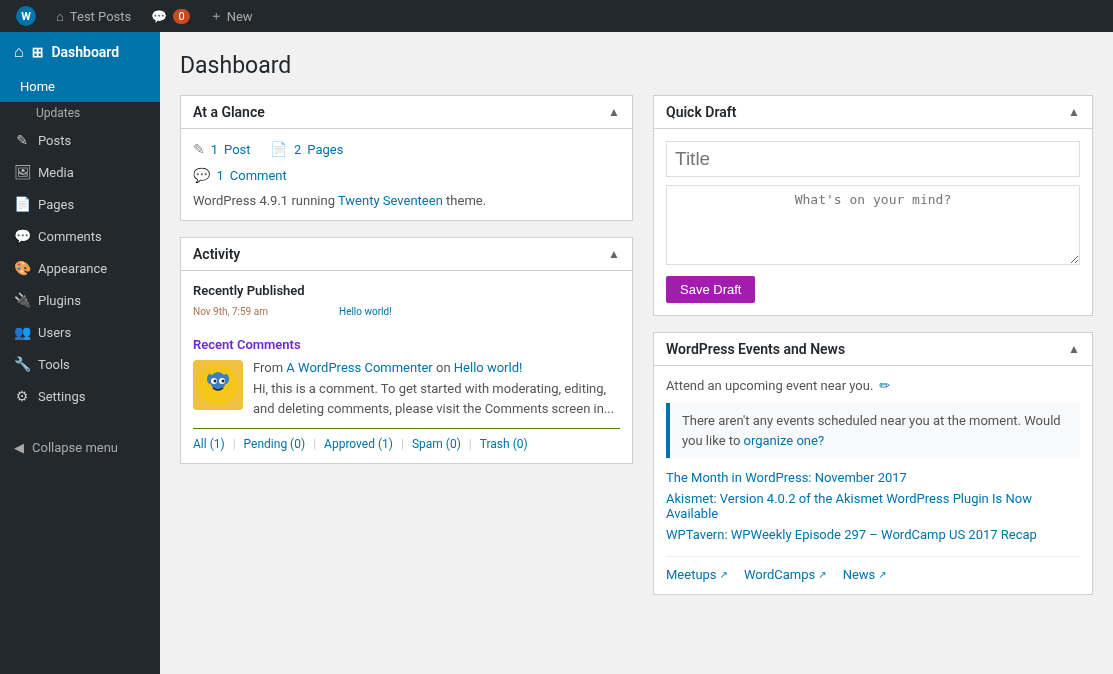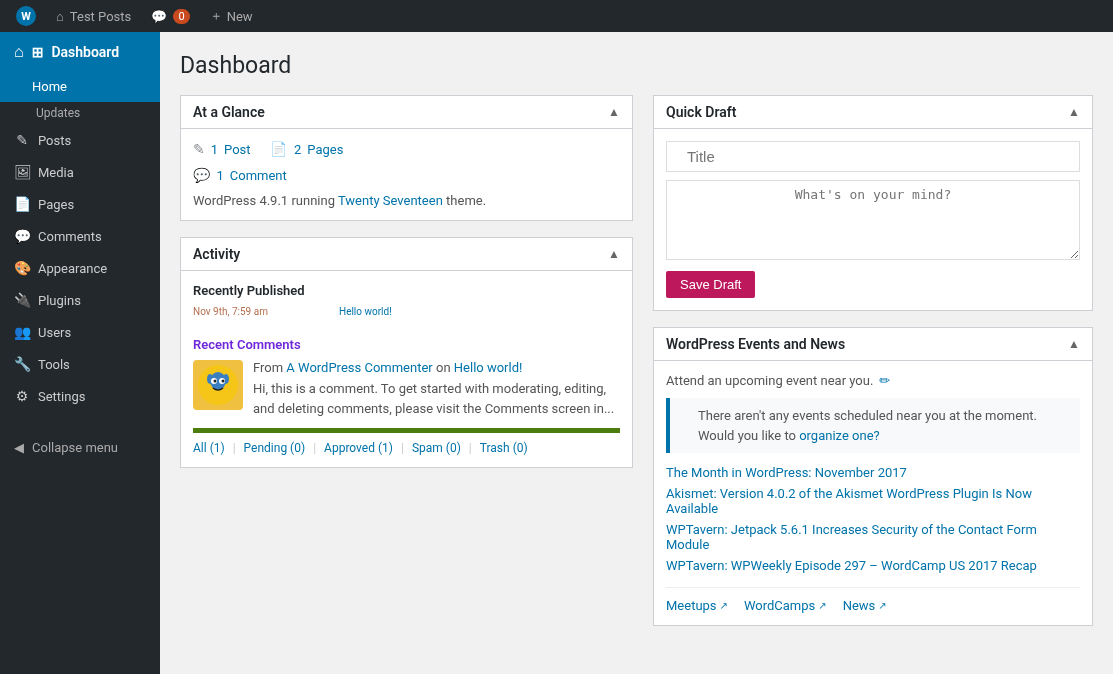--- a/index.html
+++ b/index.html
@@ -194,70 +194,70 @@
     .comment-body { font-size: 13px; color: #555; }
     .comment-body a { color: #0073aa; text-decoration: none; }
     .comment-body p { margin-top: 4px; line-height: 1.5; }
     .comment-footer {
       display: flex;
       gap: 8px;
       margin-top: 10px;
       font-size: 12px;
       color: #555;
       padding-top: 8px;
-      border-top: 5px solid #4d7c0f;
+      border-top: 1px solid #4d7c0f;
     }
     .comment-footer a { color: #0073aa; text-decoration: none; }
     .comment-footer span { color: #ccc; }
 
     
     .qd-input {
       width: 100%;
       border: 1px solid #ddd;
-      padding: 6px 20px;
-      font-size: 15px;
+      padding: 6px 8px;
+      font-size: 19px;
       color: #555;
       margin-bottom: 8px;
       outline: none;
     }
     .qd-textarea {
       width: 100%;
       border: 1px solid #ddd;
       padding: 6px 8px;
       font-size: 13px;
       color: #999;
       height: 80px;
       resize: vertical;
       outline: none;
       margin-bottom: 8px;
       text-align: center;
     }
     .qd-save-btn {
-      background: #be185d;
+      background: #a21caf;
       color: #fff;
       border: none;
       padding: 6px 14px;
       font-size: 13px;
       cursor: pointer;
       border-radius: 2px;
     }
 
     
     .events-attend {
       font-size: 13px;
       color: #555;
       margin-bottom: 10px;
       display: flex;
       align-items: center;
       gap: 6px;
     }
     .events-edit-icon { color: #0073aa; cursor: pointer; }
     .events-notice {
       border-left: 4px solid #0073aa;
-      padding: 8px 28px;
+      padding: 8px 12px;
       background: #f8f9fa;
       font-size: 13px;
       color: #555;
       margin-bottom: 12px;
       line-height: 1.5;
     }
     .events-notice a { color: #0073aa; text-decoration: none; }
     .news-list { list-style: none; margin-bottom: 14px; }
     .news-list li { margin-bottom: 6px; }
     .news-list a { color: #0073aa; text-decoration: none; font-size: 13px; }
@@ -317,21 +317,21 @@
   </div>
 </div>
 
 <div id="layout">
 
   <div id="sidebar">
     <div class="sidebar-home sidebar-active">
       <span>⊞</span>
       <span>Dashboard</span>
     </div>
-    <div class="sidebar-item sidebar-active" style="background:#0073aa;color:#fff;padding-left:24px;">
+    <div class="sidebar-item sidebar-active" style="background:#0073aa;color:#fff;padding-left:12px;">
       <span></span>
       <span>Home</span>
     </div>
     <div class="sidebar-updates">
       <span>Updates</span>
     </div>
     <div class="sidebar-item">
       <span class="sidebar-icon">✎</span>
       <span>Posts</span>
     </div>
@@ -488,21 +488,20 @@
               <div class="events-attend">
                 <span>Attend an upcoming event near you.</span>
                 <span class="events-edit-icon">✏</span>
               </div>
               <div class="events-notice">
                 <span>There aren't any events scheduled near you at the moment. Would you like to </span><a href="#">organize one?</a>
               </div>
               <ul class="news-list">
                 <li><a href="#">The Month in WordPress: November 2017</a></li>
                 <li><a href="#">Akismet: Version 4.0.2 of the Akismet WordPress Plugin Is Now Available</a></li>
-                <li><a href="#">WPTavern: Jetpack 5.6.1 Increases Security of the Contact Form Module</a></li>
                 <li><a href="#">WPTavern: WPWeekly Episode 297 – WordCamp US 2017 Recap</a></li>
               </ul>
               <div class="events-links">
                 <a href="#" class="events-link">
                   <span>Meetups</span>
                   <span class="ext-icon">↗</span>
                 </a>
                 <a href="#" class="events-link">
                   <span>WordCamps</span>
                   <span class="ext-icon">↗</span>

